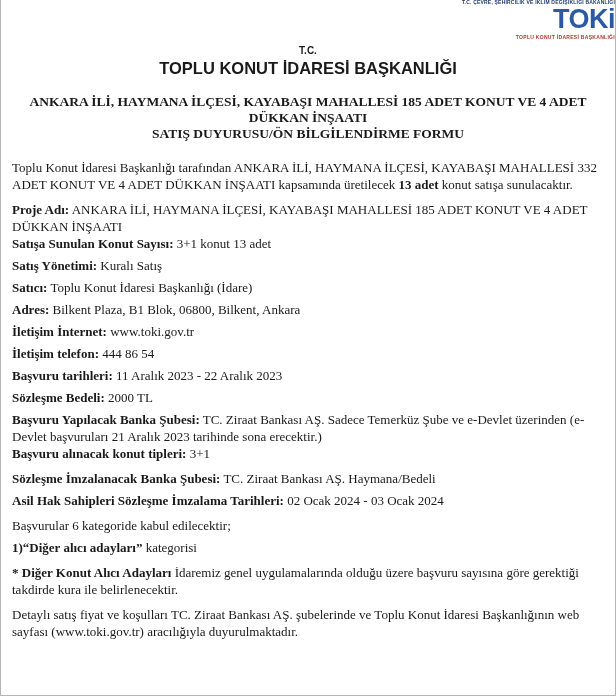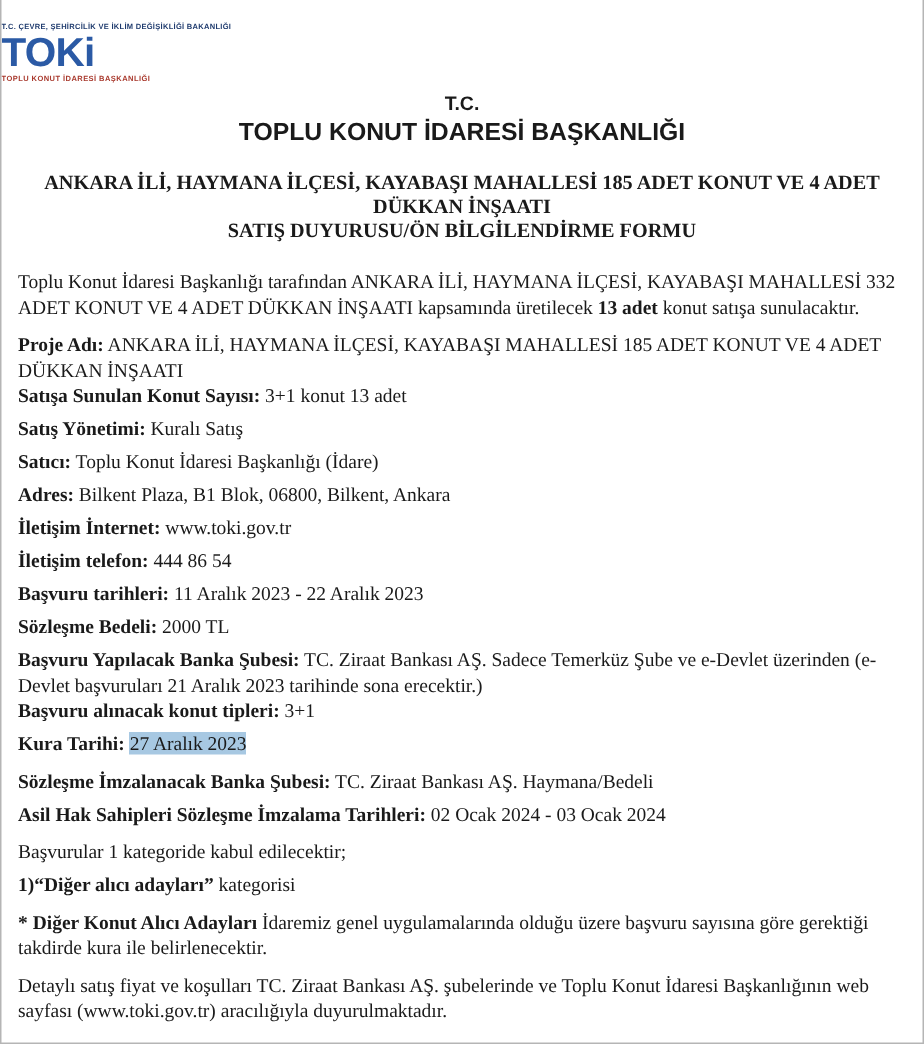--- a/index.html
+++ b/index.html
@@ -15,41 +15,41 @@
     position:relative;
     width:616px;height:696px;box-sizing:border-box;
     background:#fff;
     border-left:1px solid var(--border-gray);
     border-right:1px solid var(--border-gray);
     border-bottom:1px solid var(--border-gray);
     color:var(--text);
     overflow:hidden;
   }
   
-  .logo-block{padding-top:16px;text-align:left;line-height:1;}
+  .logo-block{padding-top:0;text-align:right;line-height:1;}
   .logo-ministry{
     font-family:"Liberation Sans",sans-serif;
     font-size:5px;font-weight:700;color:var(--ministry-navy);
     letter-spacing:.2px;
   }
   .logo-wordmark{
     font-family:"Liberation Sans",sans-serif;
     font-size:27px;font-weight:800;color:var(--wordmark-blue);
     letter-spacing:-.5px;margin-top:1px;
   }
   .logo-subtitle{
     font-family:"Liberation Sans",sans-serif;
     font-size:5px;font-weight:700;color:var(--logo-red);
     letter-spacing:.3px;margin-top:2px;
   }
   
   .hdr-tc{
     margin-top:5px;text-align:center;
     font-family:"Liberation Sans",sans-serif;
-    font-size:13px;font-weight:700;
+    font-size:10px;font-weight:700;
   }
   .hdr-inst{
     margin-top:3px;text-align:center;
     font-family:"Liberation Sans",sans-serif;
     font-size:16.5px;font-weight:700;
   }
   
   .doc-title{
     margin-top:16px;text-align:center;
     font-family:"Liberation Serif",serif;
@@ -108,28 +108,27 @@
 
     <p><b>Başvuru tarihleri:</b><span> 11 Aralık 2023 - 22 Aralık 2023</span></p>
 
     <p><b>Sözleşme Bedeli:</b><span> 2000 TL</span></p>
 
     <div class="group">
       <p><b>Başvuru Yapılacak Banka Şubesi:</b><span> TC. Ziraat Bankası AŞ. Sadece Temerküz Şube ve e-Devlet üzerinden (e-Devlet başvuruları 21 Aralık 2023 tarihinde sona erecektir.)</span></p>
       <p><b>Başvuru alınacak konut tipleri:</b><span> 3+1</span></p>
     </div>
 
-    <p><b>Kura Tarihi:</b> <span class="hl">27 Aralık 2023</span></p>
 
     <p class="sp-top"><b>Sözleşme İmzalanacak Banka Şubesi:</b><span> TC. Ziraat Bankası AŞ. Haymana/Bedeli</span></p>
 
     <p><b>Asil Hak Sahipleri Sözleşme İmzalama Tarihleri:</b><span> 02 Ocak 2024 - 03 Ocak 2024</span></p>
 
 
-    <p class="sp-top">Başvurular 1 kategoride kabul edilecektir;</p>
+    <p class="sp-top">Başvurular 6 kategoride kabul edilecektir;</p>
 
     <p><b>1)“Diğer alıcı adayları”</b><span> kategorisi</span></p>
 
     <p class="sp-top"><b>* Diğer Konut Alıcı Adayları</b><span> İdaremiz genel uygulamalarında olduğu üzere başvuru sayısına göre gerektiği takdirde kura ile belirlenecektir.</span></p>
 
     <p class="sp-top">Detaylı satış fiyat ve koşulları TC. Ziraat Bankası AŞ. şubelerinde ve Toplu Konut İdaresi Başkanlığının web sayfası (www.toki.gov.tr) aracılığıyla duyurulmaktadır.</p>
 
   </div>
 </div>
 

